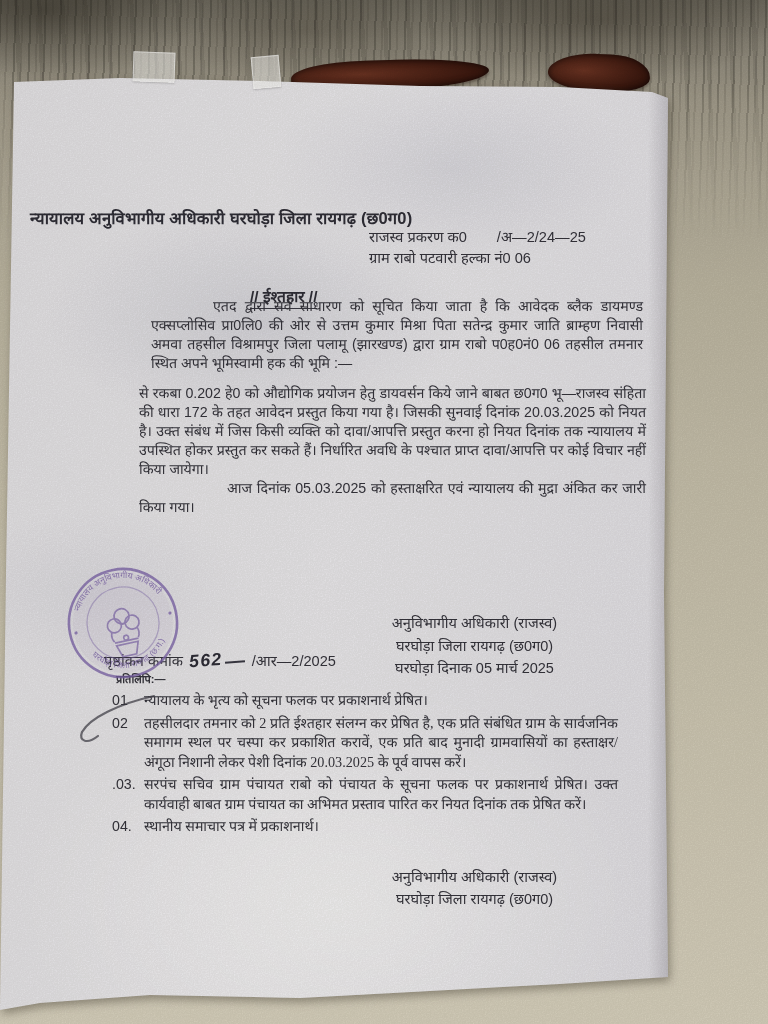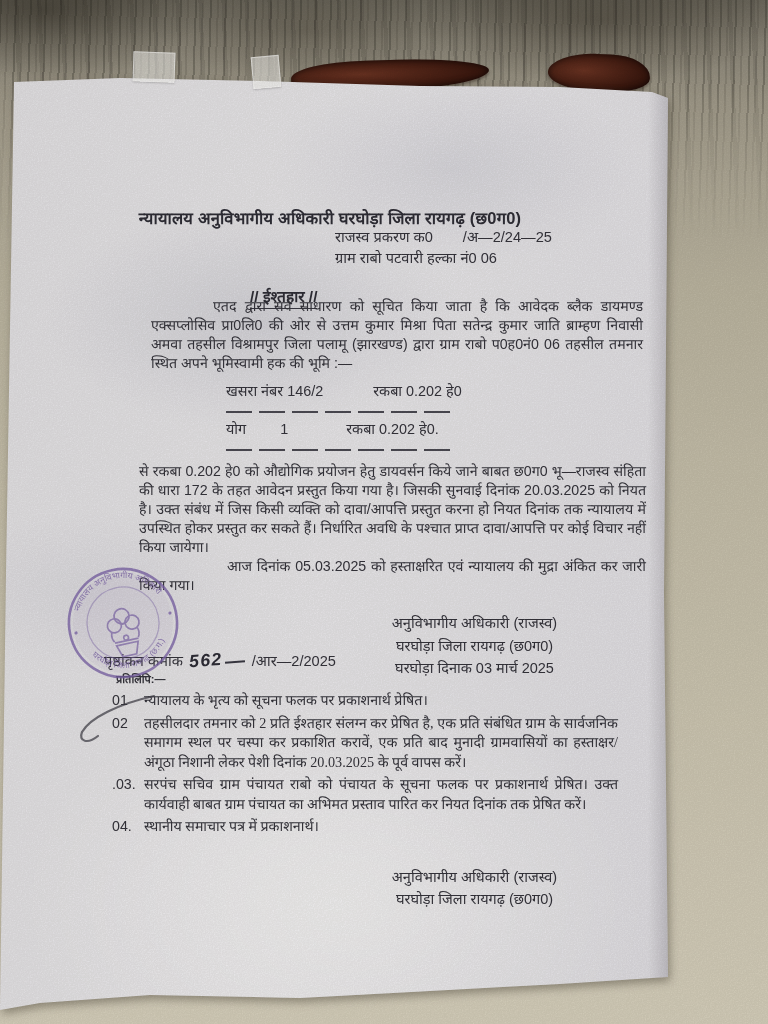--- a/index.html
+++ b/index.html
@@ -31,22 +31,22 @@
       radial-gradient(220px 120px at 15% 55%, rgba(200,200,210,.3), transparent 70%),
       radial-gradient(420px 300px at 50% 88%, rgba(255,255,255,.55), transparent 75%),
       linear-gradient(100deg,#e7e6ea 0%,#edecf0 50%,#e4e3e9 100%);
     color:#35343c;}
   .tape{position:absolute;z-index:4;background:rgba(250,250,247,.55);border:1px solid rgba(255,255,255,.55);box-shadow:0 1px 2px rgba(0,0,0,.18);}
   .tape-1{left:133px;top:52px;width:40px;height:28px;transform:rotate(2deg);}
   .tape-2{left:252px;top:56px;width:26px;height:30px;transform:rotate(-5deg);}
   .noise{position:absolute;left:0;top:0;width:768px;height:1024px;z-index:7;pointer-events:none;mix-blend-mode:multiply;}
   
   .abs{position:absolute;}
-  .doc-title{left:30px;top:132px;width:600px;text-align:center;font-size:16.5px;font-weight:700;letter-spacing:.2px;color:#2f2e37;}
-  .case-block{left:335px;top:153px;line-height:21px;font-size:14.6px;white-space:nowrap;}
+  .doc-title{left:30px;top:132px;width:600px;font-size:16.5px;font-weight:700;letter-spacing:.2px;color:#2f2e37;}
+  .case-block{left:369px;top:153px;line-height:21px;font-size:14.6px;white-space:nowrap;}
   .gap{display:inline-block;}
   .heading-ishtehar{left:250px;top:211px;font-size:15.5px;font-weight:700;border-bottom:1.6px solid #3a3944;padding-bottom:1px;color:#2f2e37;}
   .main-flow{left:103px;top:223px;width:507px;font-size:14.2px;line-height:19px;margin-left:36px;}
   .main-flow p{margin:0;text-align:justify;}
   .p1{margin-left:12px !important;width:492px;text-indent:62px;}
   .land-table{margin:9px 0 0 87px;font-size:14.4px;white-space:nowrap;}
   .dash-line{height:2px;width:224px;margin:10px 0 7px 0;
     background:repeating-linear-gradient(90deg,#4c4b54 0 26px, transparent 26px 33px);}
   .p2{margin-top:11px !important;}
   .p3{text-indent:88px;}
@@ -78,26 +78,20 @@
 
       <div class="abs case-block">
         <div><span>राजस्व प्रकरण क0</span><span class="gap" style="width:30px"></span><span>/अ—2/24—25</span></div>
         <div>ग्राम राबो पटवारी हल्का नं0 06</div>
       </div>
 
       <div class="abs heading-ishtehar">// ईश्तहार //</div>
 
       <div class="abs main-flow">
         <p class="p1">एतद द्वारा सर्व साधारण को सूचित किया जाता है कि आवेदक ब्लैक डायमण्ड एक्सप्लोसिव प्रा0लि0 की ओर से उत्तम कुमार मिश्रा पिता सतेन्द्र कुमार जाति ब्राम्हण निवासी अमवा तहसील विश्रामपुर जिला पलामू (झारखण्ड) द्वारा ग्राम राबो प0ह0नं0 06 तहसील तमनार स्थित अपने भूमिस्वामी  हक की भूमि :—</p>
-        <div class="land-table">
-          <div><span>खसरा नंबर 146/2</span><span class="gap" style="width:50px"></span><span>रकबा 0.202 हे0</span></div>
-          <div class="dash-line"></div>
-          <div><span>योग</span><span class="gap" style="width:34px"></span><span>1</span><span class="gap" style="width:58px"></span><span>रकबा 0.202 हे0.</span></div>
-          <div class="dash-line" style="width:230px"></div>
-        </div>
         <p class="p2">से रकबा 0.202 हे0 को औद्योगिक प्रयोजन हेतु डायवर्सन किये जाने बाबत छ0ग0 भू—राजस्व संहिता की धारा 172 के तहत आवेदन प्रस्तुत किया गया है। जिसकी सुनवाई दिनांक 20.03.2025 को नियत है। उक्त संबंध में जिस किसी व्यक्ति को दावा/आपत्ति प्रस्तुत करना हो नियत दिनांक तक न्यायालय में उपस्थित होकर प्रस्तुत कर सकते हैं। निर्धारित अवधि के पश्चात प्राप्त दावा/आपत्ति पर कोई विचार नहीं किया जायेगा।</p>
         <p class="p3">आज दिनांक 05.03.2025 को हस्ताक्षरित एवं न्यायालय की मुद्रा अंकित कर जारी किया गया।</p>
       </div>
 
       <div class="abs stamp-box">
         <svg width="122" height="122" viewBox="0 0 122 122">
           <g transform="rotate(-12 61 61)" stroke="#7e66ad" fill="none" opacity="0.78">
             <circle cx="61" cy="61" r="54" stroke-width="2.6"></circle>
             <circle cx="61" cy="61" r="36" stroke-width="1.3" opacity="0.55"></circle>
             <circle cx="61" cy="61" r="50" stroke="none" fill="#7e66ad" opacity="0.07"></circle>
@@ -118,21 +112,21 @@
             <path id="arcBot" d="M16,61 A45,45 0 0,0 106,61" fill="none" stroke="none"></path>
             <text text-anchor="middle"><textPath href="#arcTop" startOffset="50%">न्यायालय अनुविभागीय अधिकारी</textPath></text>
             <text text-anchor="middle"><textPath href="#arcBot" startOffset="50%">घरघोड़ा जिला रायगढ़ (छ.ग.)</textPath></text>
           </g>
         </svg>
       </div>
 
       <div class="abs sign1">
         <div>अनुविभागीय अधिकारी (राजस्व)</div>
         <div>घरघोड़ा जिला रायगढ़ (छ0ग0)</div>
-        <div>घरघोड़ा दिनाक 03 मार्च 2025</div>
+        <div>घरघोड़ा दिनाक 05 मार्च 2025</div>
       </div>
 
       <div class="abs endorsement">
         <span>पृष्ठांकन कमांक</span>
         <span class="handwritten">562</span><span class="pen-tail"></span>
         <span>/आर—2/2025</span>
       </div>
 
       <div class="abs pratilipi">प्रतिलिपि:—</div>
 

